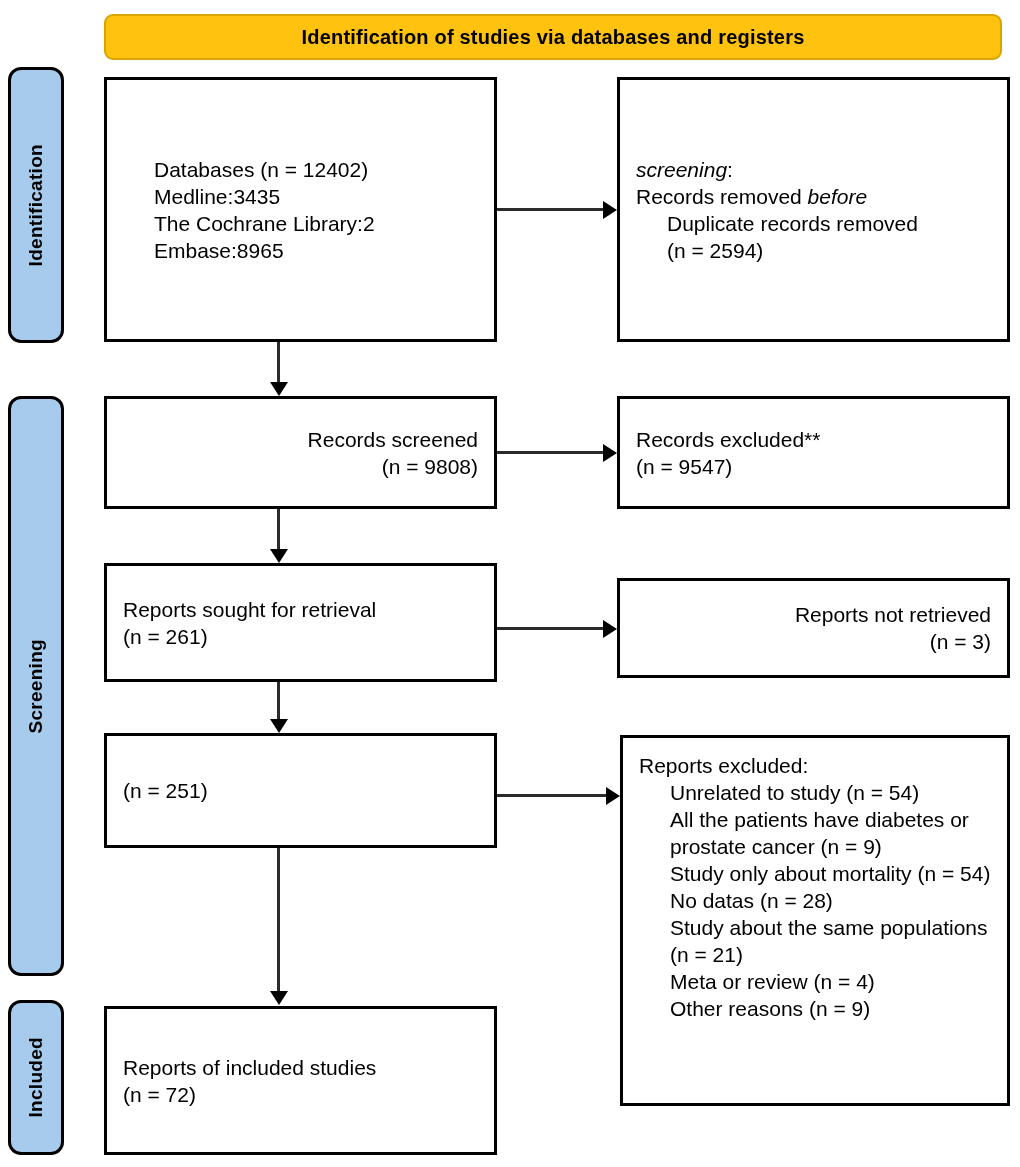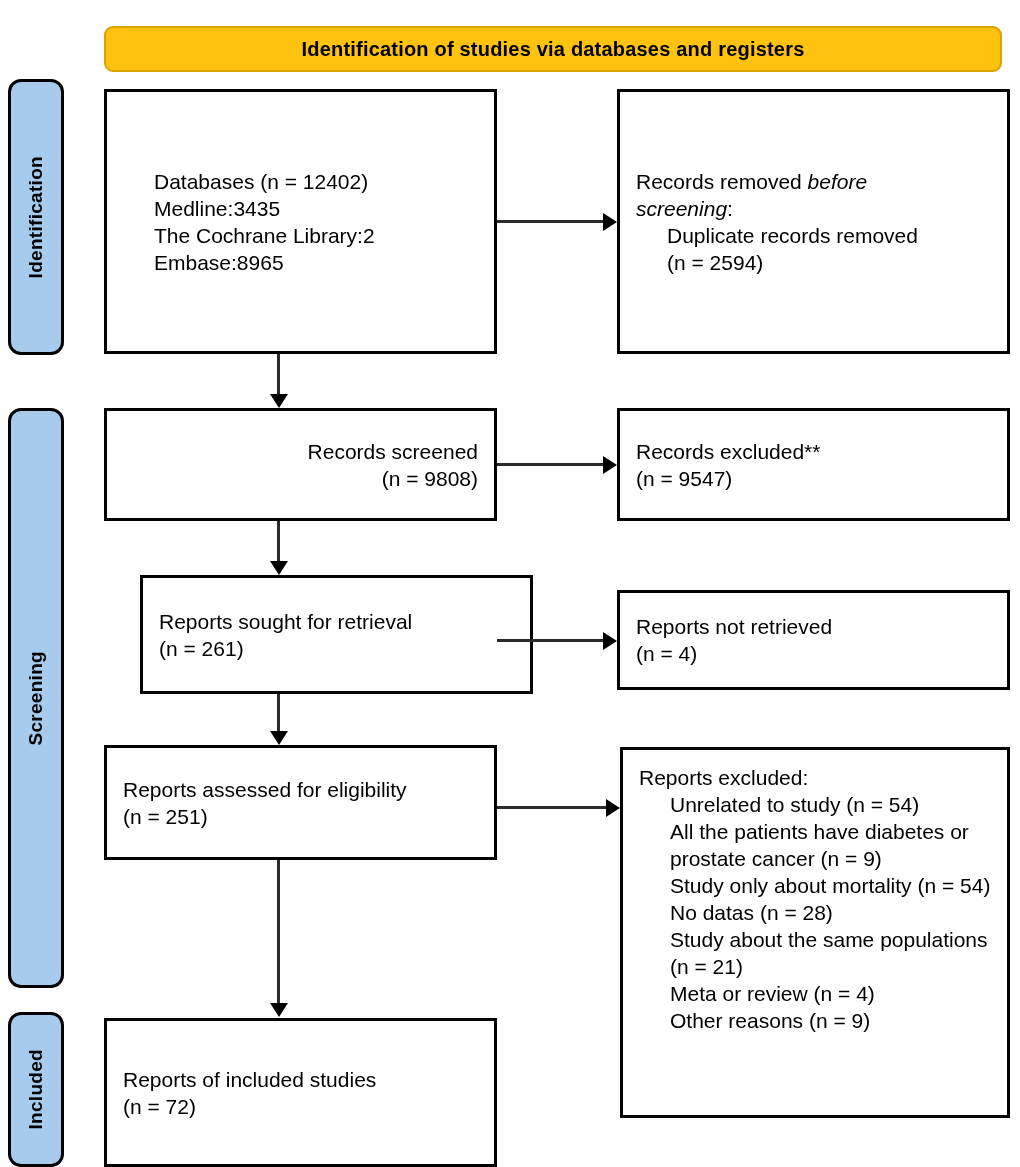--- a/index.html
+++ b/index.html
@@ -11,21 +11,21 @@
     width: 1020px;
     height: 1167px;
     position: relative;
     font-family: "Liberation Sans", sans-serif;
     color: #000000;
     overflow: hidden;
   }
   #diagram {
     position: absolute;
     left: 0;
-    top: 12px;
+    top: 0;
     width: 1020px;
     height: 846px;
   }
 
   
   .header-banner {
     position: absolute;
     left: 104px;
     top: 14px;
     width: 898px;
@@ -93,28 +93,28 @@
   .flow-box .line.wrap {
     white-space: normal;
     padding-left: 31px;
     text-indent: 0;
   }
   .flow-box em { font-style: italic; }
 
   
   .box-identified  { left: 104px; top: 77px;  width: 393px; height: 265px; }
   .box-screened    { left: 104px; top: 396px; width: 393px; height: 113px; text-align: right; }
-  .box-sought      { left: 104px; top: 563px; width: 393px; height: 119px; margin-left: 36px; }
+  .box-sought      { left: 104px; top: 563px; width: 393px; height: 119px; }
   .box-assessed    { left: 104px; top: 733px; width: 393px; height: 115px; }
   .box-included    { left: 104px; top: 1006px; width: 393px; height: 149px; }
 
   
   .box-removed     { left: 617px; top: 77px;  width: 393px; height: 265px; }
   .box-excluded    { left: 617px; top: 396px; width: 393px; height: 113px; justify-content: center; }
-  .box-notretrieved{ left: 617px; top: 578px; width: 393px; height: 100px; }
+  .box-notretrieved{ left: 617px; top: 578px; width: 393px; height: 100px; text-align: right; }
   .box-repexcluded { left: 620px; top: 735px; width: 390px; height: 371px; padding-top: 14px; justify-content: flex-start; }
 
   
   .conn {
     position: absolute;
     background: #2b2b2b;
   }
   .conn.vline { width: 3px; }
   .conn.hline { height: 3px; }
   .arrow-down {
@@ -154,22 +154,22 @@
   </div>
 
   <div class="flow-box box-identified">
     <div class="line indent">Databases (n = 12402)</div>
     <div class="line indent">Medline:3435</div>
     <div class="line indent">The Cochrane Library:2</div>
     <div class="line indent">Embase:8965</div>
   </div>
 
   <div class="flow-box box-removed">
+    <div class="line"><em>screening</em><span>:</span></div>
     <div class="line"><span>Records removed </span><em>before</em></div>
-    <div class="line"><em>screening</em><span>:</span></div>
     <div class="line indent">Duplicate records removed</div>
     <div class="line indent">(n = 2594)</div>
   </div>
 
   <div class="flow-box box-screened">
     <div class="line">Records screened</div>
     <div class="line">(n = 9808)</div>
   </div>
 
   <div class="flow-box box-excluded">
@@ -177,25 +177,24 @@
     <div class="line">(n = 9547)</div>
   </div>
 
   <div class="flow-box box-sought">
     <div class="line">Reports sought for retrieval</div>
     <div class="line">(n = 261)</div>
   </div>
 
   <div class="flow-box box-notretrieved">
     <div class="line">Reports not retrieved</div>
-    <div class="line">(n = 4)</div>
+    <div class="line">(n = 3)</div>
   </div>
 
   <div class="flow-box box-assessed">
-    <div class="line">Reports assessed for eligibility</div>
     <div class="line">(n = 251)</div>
   </div>
 
   <div class="flow-box box-repexcluded">
     <div class="line">Reports excluded:</div>
     <div class="line wrap">Unrelated to study (n = 54)</div>
     <div class="line wrap">All the patients have diabetes or prostate cancer (n = 9)</div>
     <div class="line wrap">Study only about mortality (n = 54)</div>
     <div class="line wrap">No datas (n = 28)</div>
     <div class="line wrap">Study about the same populations (n = 21)</div>

